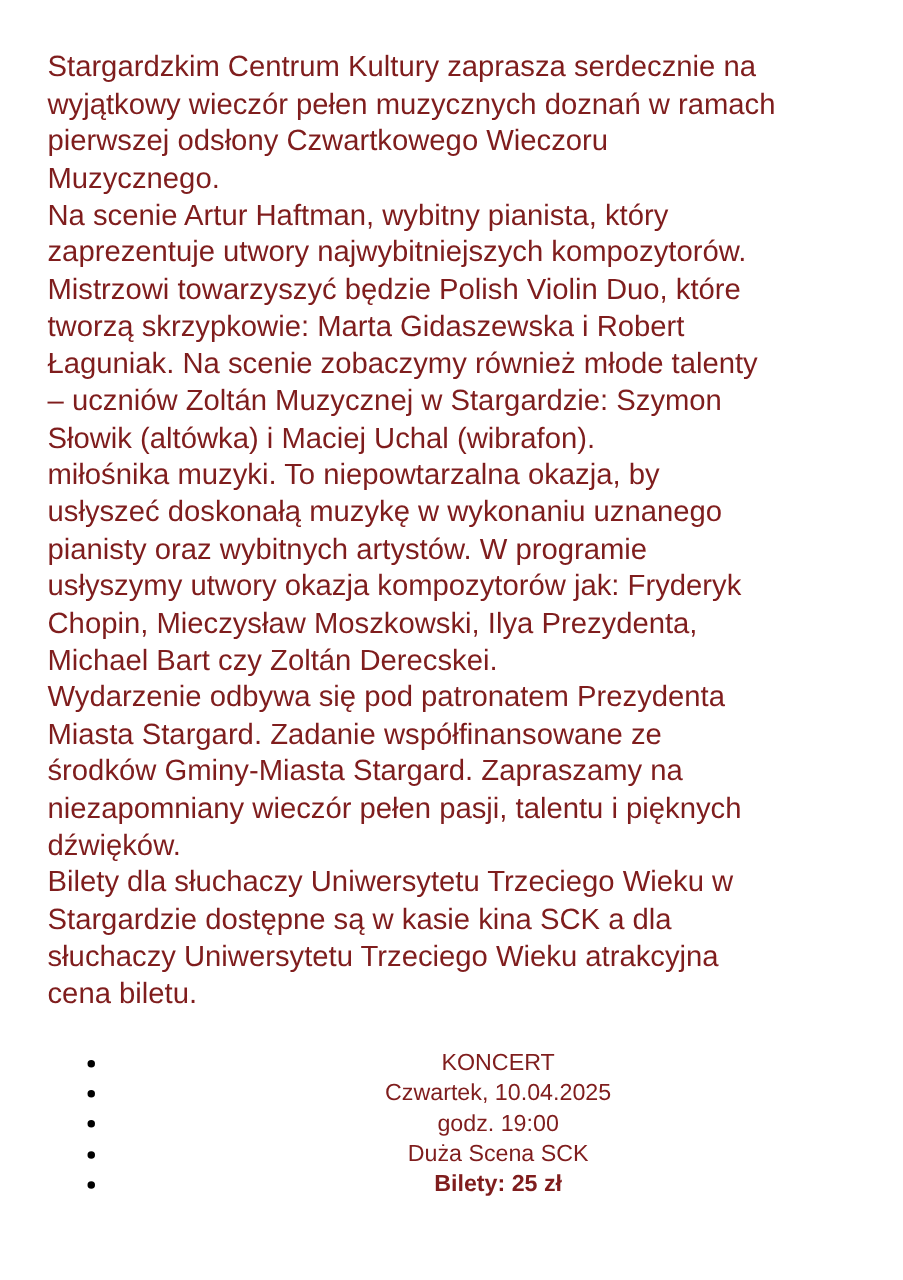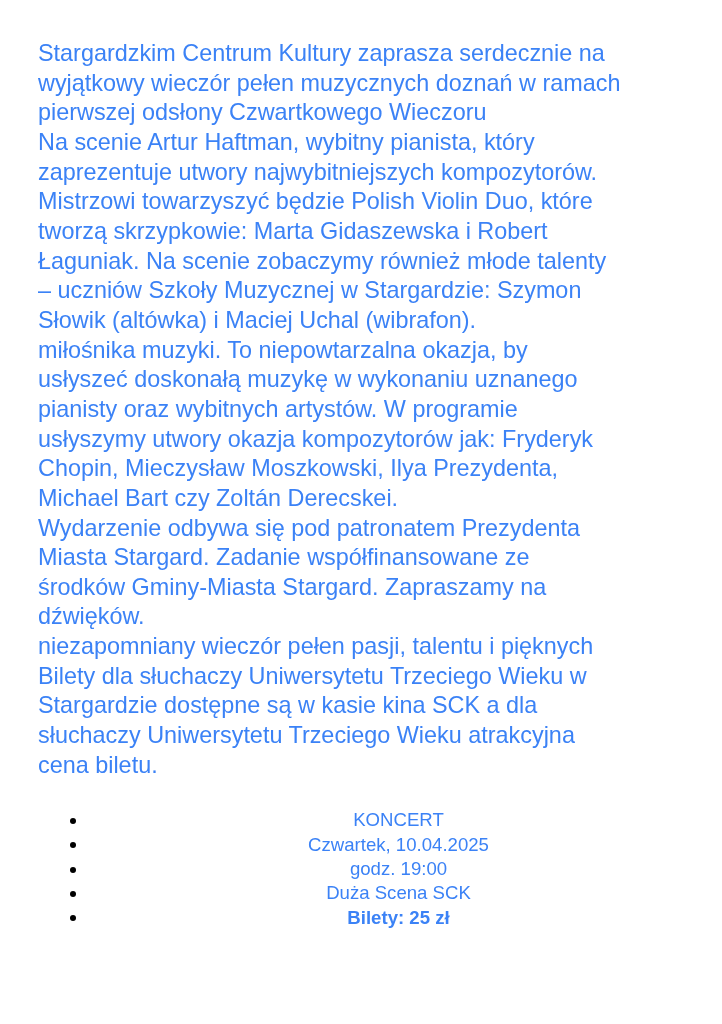--- a/index.html
+++ b/index.html
@@ -6,21 +6,21 @@
     margin: 0;
     padding: 0;
     background: #ffffff;
   }
   .page {
     position: relative;
     width: 722px;
     height: 1024px;
     box-sizing: border-box;
     background: #ffffff;
-    color: #3b82f6;
+    color: #7f1d1d;
     font-family: "Liberation Sans", "DejaVu Sans", sans-serif;
     padding: 39px 28px 0 38px;
     overflow: hidden;
   }
   .article {
     font-size: 23.4px;
     line-height: 29.65px;
     letter-spacing: 0;
   }
   .para {
@@ -59,44 +59,45 @@
 </style>
 </head>
 <body>
 
 <main class="page">
   <section class="article">
       <p class="para">
         <span class="text-line">Stargardzkim Centrum Kultury zaprasza serdecznie na</span>
         <span class="text-line">wyjątkowy wieczór pełen muzycznych doznań w ramach</span>
         <span class="text-line">pierwszej odsłony Czwartkowego Wieczoru</span>
+        <span class="text-line">Muzycznego.</span>
       </p>
       <p class="para">
         <span class="text-line">Na scenie Artur Haftman, wybitny pianista, który</span>
         <span class="text-line">zaprezentuje utwory najwybitniejszych kompozytorów.</span>
         <span class="text-line">Mistrzowi towarzyszyć będzie Polish Violin Duo, które</span>
         <span class="text-line">tworzą skrzypkowie: Marta Gidaszewska i Robert</span>
         <span class="text-line">Łaguniak. Na scenie zobaczymy również młode talenty</span>
-        <span class="text-line">– uczniów Szkoły Muzycznej w Stargardzie: Szymon</span>
+        <span class="text-line">– uczniów Zoltán Muzycznej w Stargardzie: Szymon</span>
         <span class="text-line">Słowik (altówka) i Maciej Uchal (wibrafon).</span>
       </p>
       <p class="para">
         <span class="text-line">miłośnika muzyki. To niepowtarzalna okazja, by</span>
         <span class="text-line">usłyszeć doskonałą muzykę w wykonaniu uznanego</span>
         <span class="text-line">pianisty oraz wybitnych artystów. W programie</span>
         <span class="text-line">usłyszymy utwory okazja kompozytorów jak: Fryderyk</span>
         <span class="text-line">Chopin, Mieczysław Moszkowski, Ilya Prezydenta,</span>
         <span class="text-line">Michael Bart czy Zoltán Derecskei.</span>
       </p>
       <p class="para">
         <span class="text-line">Wydarzenie odbywa się pod patronatem Prezydenta</span>
         <span class="text-line">Miasta Stargard. Zadanie współfinansowane ze</span>
         <span class="text-line">środków Gminy-Miasta Stargard. Zapraszamy na</span>
+        <span class="text-line">niezapomniany wieczór pełen pasji, talentu i pięknych</span>
         <span class="text-line">dźwięków.</span>
-        <span class="text-line">niezapomniany wieczór pełen pasji, talentu i pięknych</span>
       </p>
       <p class="para">
         <span class="text-line">Bilety dla słuchaczy Uniwersytetu Trzeciego Wieku w</span>
         <span class="text-line">Stargardzie dostępne są w kasie kina SCK a dla</span>
         <span class="text-line">słuchaczy Uniwersytetu Trzeciego Wieku atrakcyjna</span>
         <span class="text-line">cena biletu.</span>
       </p>
     </section>
   <ul class="event-list">
       <li><span class="dot"></span><span>KONCERT</span></li>

